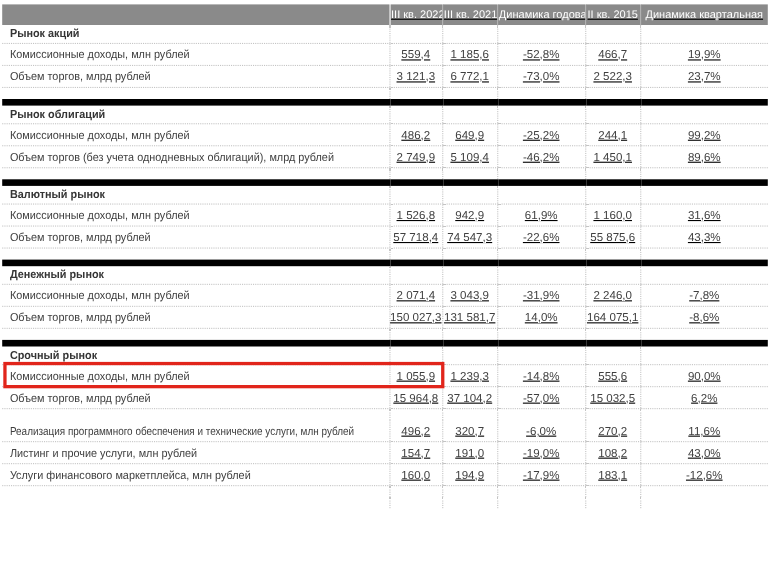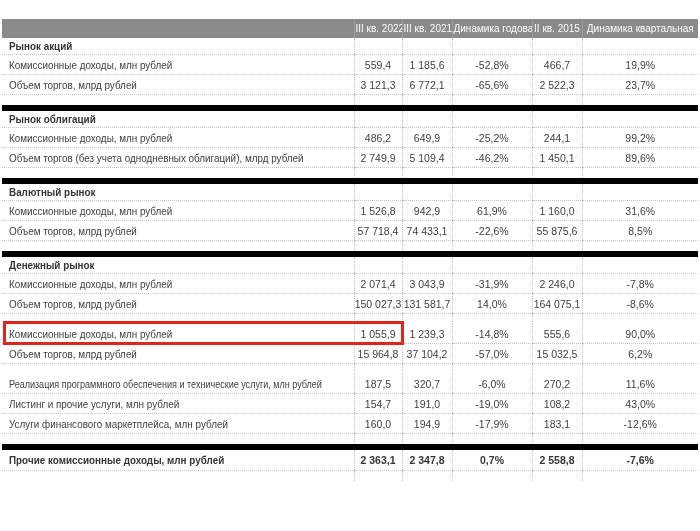--- a/index.html
+++ b/index.html
@@ -2,21 +2,21 @@
 <html><head>
 <meta charset="utf-8">
 <style>
   html, body {
     margin: 0; padding: 0;
     width: 700px; height: 531px;
     overflow: hidden;
     background: #ffffff;
     font-family: "Liberation Sans", sans-serif;
   }
-  .page { padding: 19px 2px 0 2px; }
+  .page { padding: 4px 2px 0 2px; text-decoration: underline; }
 
   table.report {
     border-collapse: collapse;
     table-layout: fixed;
     width: 696px;
     color: #3f3f3f;
     font-size: 10.5px;
   }
 
   
@@ -126,21 +126,21 @@
           <td class="v">559,4</td>
           <td class="v">1 185,6</td>
           <td class="v">-52,8%</td>
           <td class="v">466,7</td>
           <td class="v">19,9%</td>
         </tr>
         <tr class="data">
           <td class="lbl squeeze1"><span>Объем торгов, млрд рублей</span></td>
           <td class="v">3 121,3</td>
           <td class="v">6 772,1</td>
-          <td class="v">-65,6%</td>
+          <td class="v">-73,0%</td>
           <td class="v">2 522,3</td>
           <td class="v">23,7%</td>
         </tr>
         <tr class="spacer">
           <td class="lbl"></td>
           <td class="v"></td>
           <td class="v"></td>
           <td class="v"></td>
           <td class="v"></td>
           <td class="v"></td>
@@ -189,24 +189,24 @@
           <td class="lbl squeeze1"><span>Комиссионные доходы, млн рублей</span></td>
           <td class="v">1 526,8</td>
           <td class="v">942,9</td>
           <td class="v">61,9%</td>
           <td class="v">1 160,0</td>
           <td class="v">31,6%</td>
         </tr>
         <tr class="data">
           <td class="lbl squeeze1"><span>Объем торгов, млрд рублей</span></td>
           <td class="v">57 718,4</td>
-          <td class="v">74 433,1</td>
+          <td class="v">74 547,3</td>
           <td class="v">-22,6%</td>
           <td class="v">55 875,6</td>
-          <td class="v">8,5%</td>
+          <td class="v">43,3%</td>
         </tr>
         <tr class="spacer">
           <td class="lbl"></td>
           <td class="v"></td>
           <td class="v"></td>
           <td class="v"></td>
           <td class="v"></td>
           <td class="v"></td>
         </tr>
         <tr class="title sep">
@@ -234,20 +234,28 @@
           <td class="v">-8,6%</td>
         </tr>
         <tr class="spacer">
           <td class="lbl"></td>
           <td class="v"></td>
           <td class="v"></td>
           <td class="v"></td>
           <td class="v"></td>
           <td class="v"></td>
         </tr>
+        <tr class="title sep">
+          <td class="lbl squeeze1"><span>Срочный рынок</span></td>
+          <td class="v"></td>
+          <td class="v"></td>
+          <td class="v"></td>
+          <td class="v"></td>
+          <td class="v"></td>
+        </tr>
         <tr class="data hl">
           <td class="lbl squeeze1"><span>Комиссионные доходы, млн рублей</span></td>
           <td class="v">1 055,9</td>
           <td class="v">1 239,3</td>
           <td class="v">-14,8%</td>
           <td class="v">555,6</td>
           <td class="v">90,0%</td>
         </tr>
         <tr class="data">
           <td class="lbl squeeze1"><span>Объем торгов, млрд рублей</span></td>
@@ -260,21 +268,21 @@
         <tr class="spacer">
           <td class="lbl"></td>
           <td class="v"></td>
           <td class="v"></td>
           <td class="v"></td>
           <td class="v"></td>
           <td class="v"></td>
         </tr>
         <tr class="data">
           <td class="lbl squeeze2"><span>Реализация программного обеспечения и технические услуги, млн рублей</span></td>
-          <td class="v">187,5</td>
+          <td class="v">496,2</td>
           <td class="v">320,7</td>
           <td class="v">-6,0%</td>
           <td class="v">270,2</td>
           <td class="v">11,6%</td>
         </tr>
         <tr class="data">
           <td class="lbl squeeze1"><span>Листинг и прочие услуги, млн рублей</span></td>
           <td class="v">154,7</td>
           <td class="v">191,0</td>
           <td class="v">-19,0%</td>
@@ -290,28 +298,20 @@
           <td class="v">-12,6%</td>
         </tr>
         <tr class="spacer">
           <td class="lbl"></td>
           <td class="v"></td>
           <td class="v"></td>
           <td class="v"></td>
           <td class="v"></td>
           <td class="v"></td>
         </tr>
-        <tr class="title sep tvals">
-          <td class="lbl squeeze1"><span>Прочие комиссионные доходы, млн рублей</span></td>
-          <td class="v">2 363,1</td>
-          <td class="v">2 347,8</td>
-          <td class="v">0,7%</td>
-          <td class="v">2 558,8</td>
-          <td class="v">-7,6%</td>
-        </tr>
         <tr class="spacer">
           <td class="lbl"></td>
           <td class="v"></td>
           <td class="v"></td>
           <td class="v"></td>
           <td class="v"></td>
           <td class="v"></td>
         </tr>
       </tbody>
   </table>

